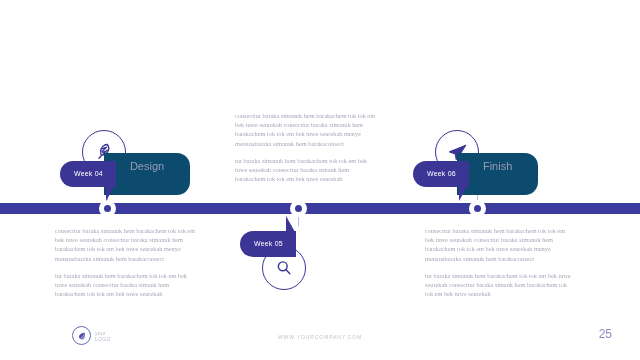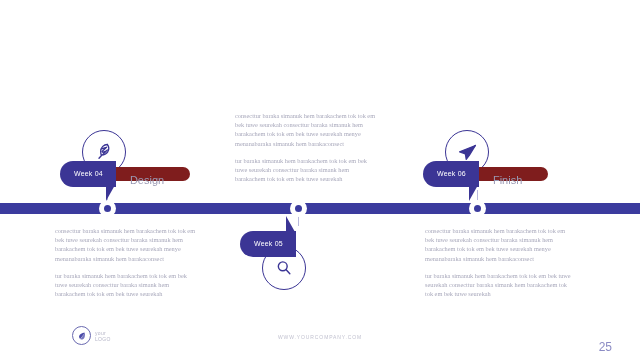--- a/index.html
+++ b/index.html
@@ -76,25 +76,25 @@
     letter-spacing: .2px;
     height: 26px;
     line-height: 26px;
     padding: 0 13px 0 14px;
     border-radius: 13px 0 0 13px;
     white-space: nowrap;
     z-index: 3;
   }
 
   .title-pill {
-    background: #7f1d1d;
+    background: #0c4a6e;
     color: #9a9ab4;
     font-family: "Liberation Sans", sans-serif;
     font-size: 11px;
-    height: 14px;
+    height: 42px;
     line-height: 26px;
     padding: 0 26px 0 26px;
     border-radius: 0 13px 13px 0;
     margin-left: -12px;
     white-space: nowrap;
     z-index: 1;
   }
 
   
   .tail-down {
@@ -130,21 +130,21 @@
     justify-content: center;
     z-index: 0;
   }
   .icon-circle.above { left: 22px; top: -31px; }
   .icon-circle.below { left: 22px; top: 15px; }
 
   .icon-circle svg { display: block; }
 
   
   #ms-week04 { left: 60px; top: 161px; }
-  #ms-week06 { left: 423px; top: 161px; }
+  #ms-week06 { left: 413px; top: 161px; }
   #ms-week05 { left: 240px; top: 231px; }
 
   
   .text-block {
     position: absolute;
     color: #a8a8bb;
     font-family: "Liberation Serif", serif;
     font-size: 6.3px;
     line-height: 9.2px;
     width: 148px;
@@ -191,21 +191,21 @@
     text-align: center;
     font-family: "Liberation Sans", sans-serif;
     font-size: 5px;
     letter-spacing: .9px;
     color: #c2c2d0;
   }
 
   .page-number {
     position: absolute;
     right: 28px;
-    top: 340px;
+    top: 327px;
     font-family: "Liberation Sans", sans-serif;
     font-size: 12px;
     color: #8b8bc4;
   }
 </style>
 </head>
 <body>
 
 <div class="timeline-bar"></div>
 

